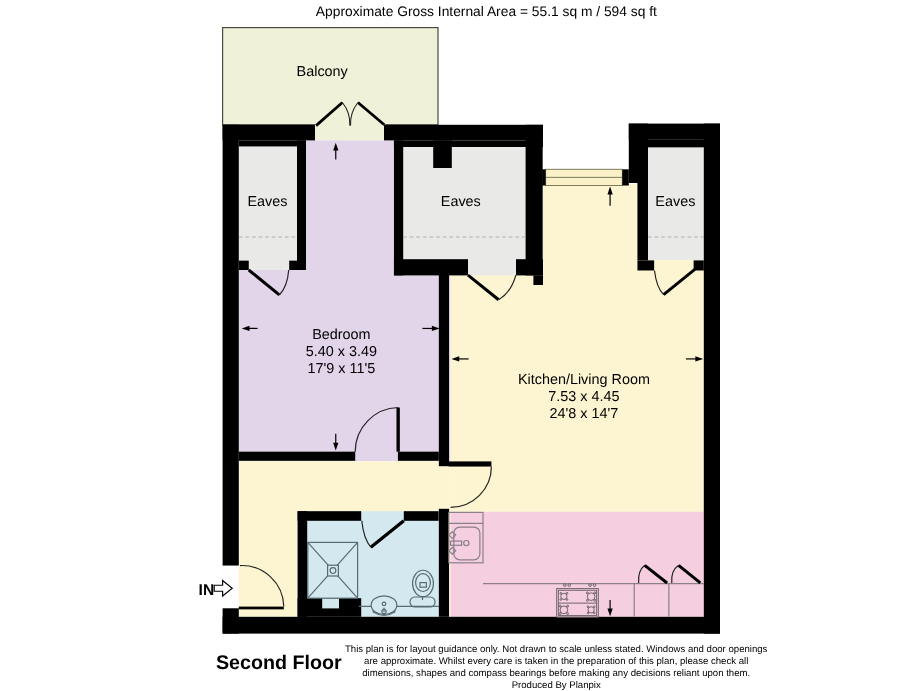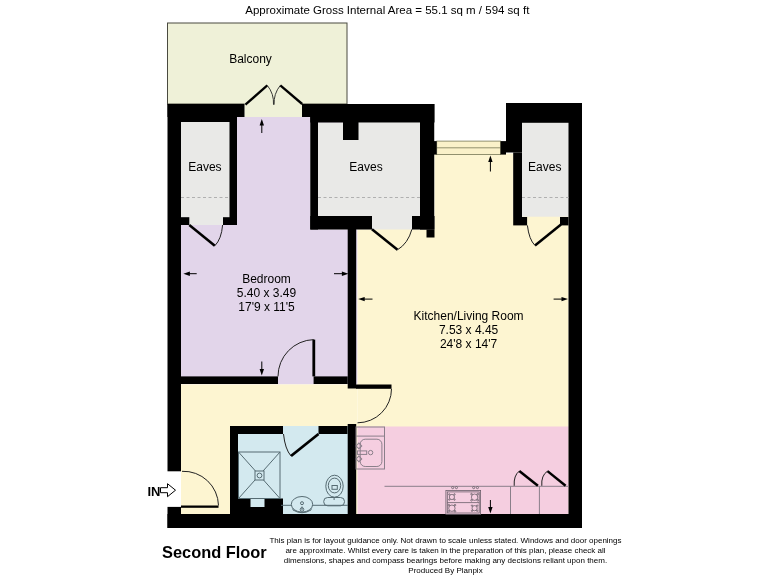--- a/index.html
+++ b/index.html
@@ -1,20 +1,20 @@
 <!DOCTYPE html>
 <html><head>
 <meta charset="utf-8">
 <style>
   html,body{margin:0;padding:0;background:#fff;}
   svg{display:block;font-family:"Liberation Sans", sans-serif;}
 </style>
 </head>
 <body>
-<div style="width:713px;height:576px;">
+<div style="width:713px;height:576px;margin-left:18px;">
 <svg width="768" height="576" viewBox="0 0 768 576">
 
   <rect x="0" y="0" width="768" height="576" fill="#ffffff"></rect>
 
   <text x="387.3" y="13.5" font-size="11.5" text-anchor="middle" fill="#000">Approximate Gross Internal Area = 55.1 sq m / 594 sq ft</text>
 
   <g>
     <rect x="167.5" y="23" width="179.5" height="81" fill="#eff1d8" stroke="#4a4a40" stroke-width="1"></rect>
     <rect x="244.5" y="103" width="57.5" height="14" fill="#eff1d8"></rect>
   </g>

